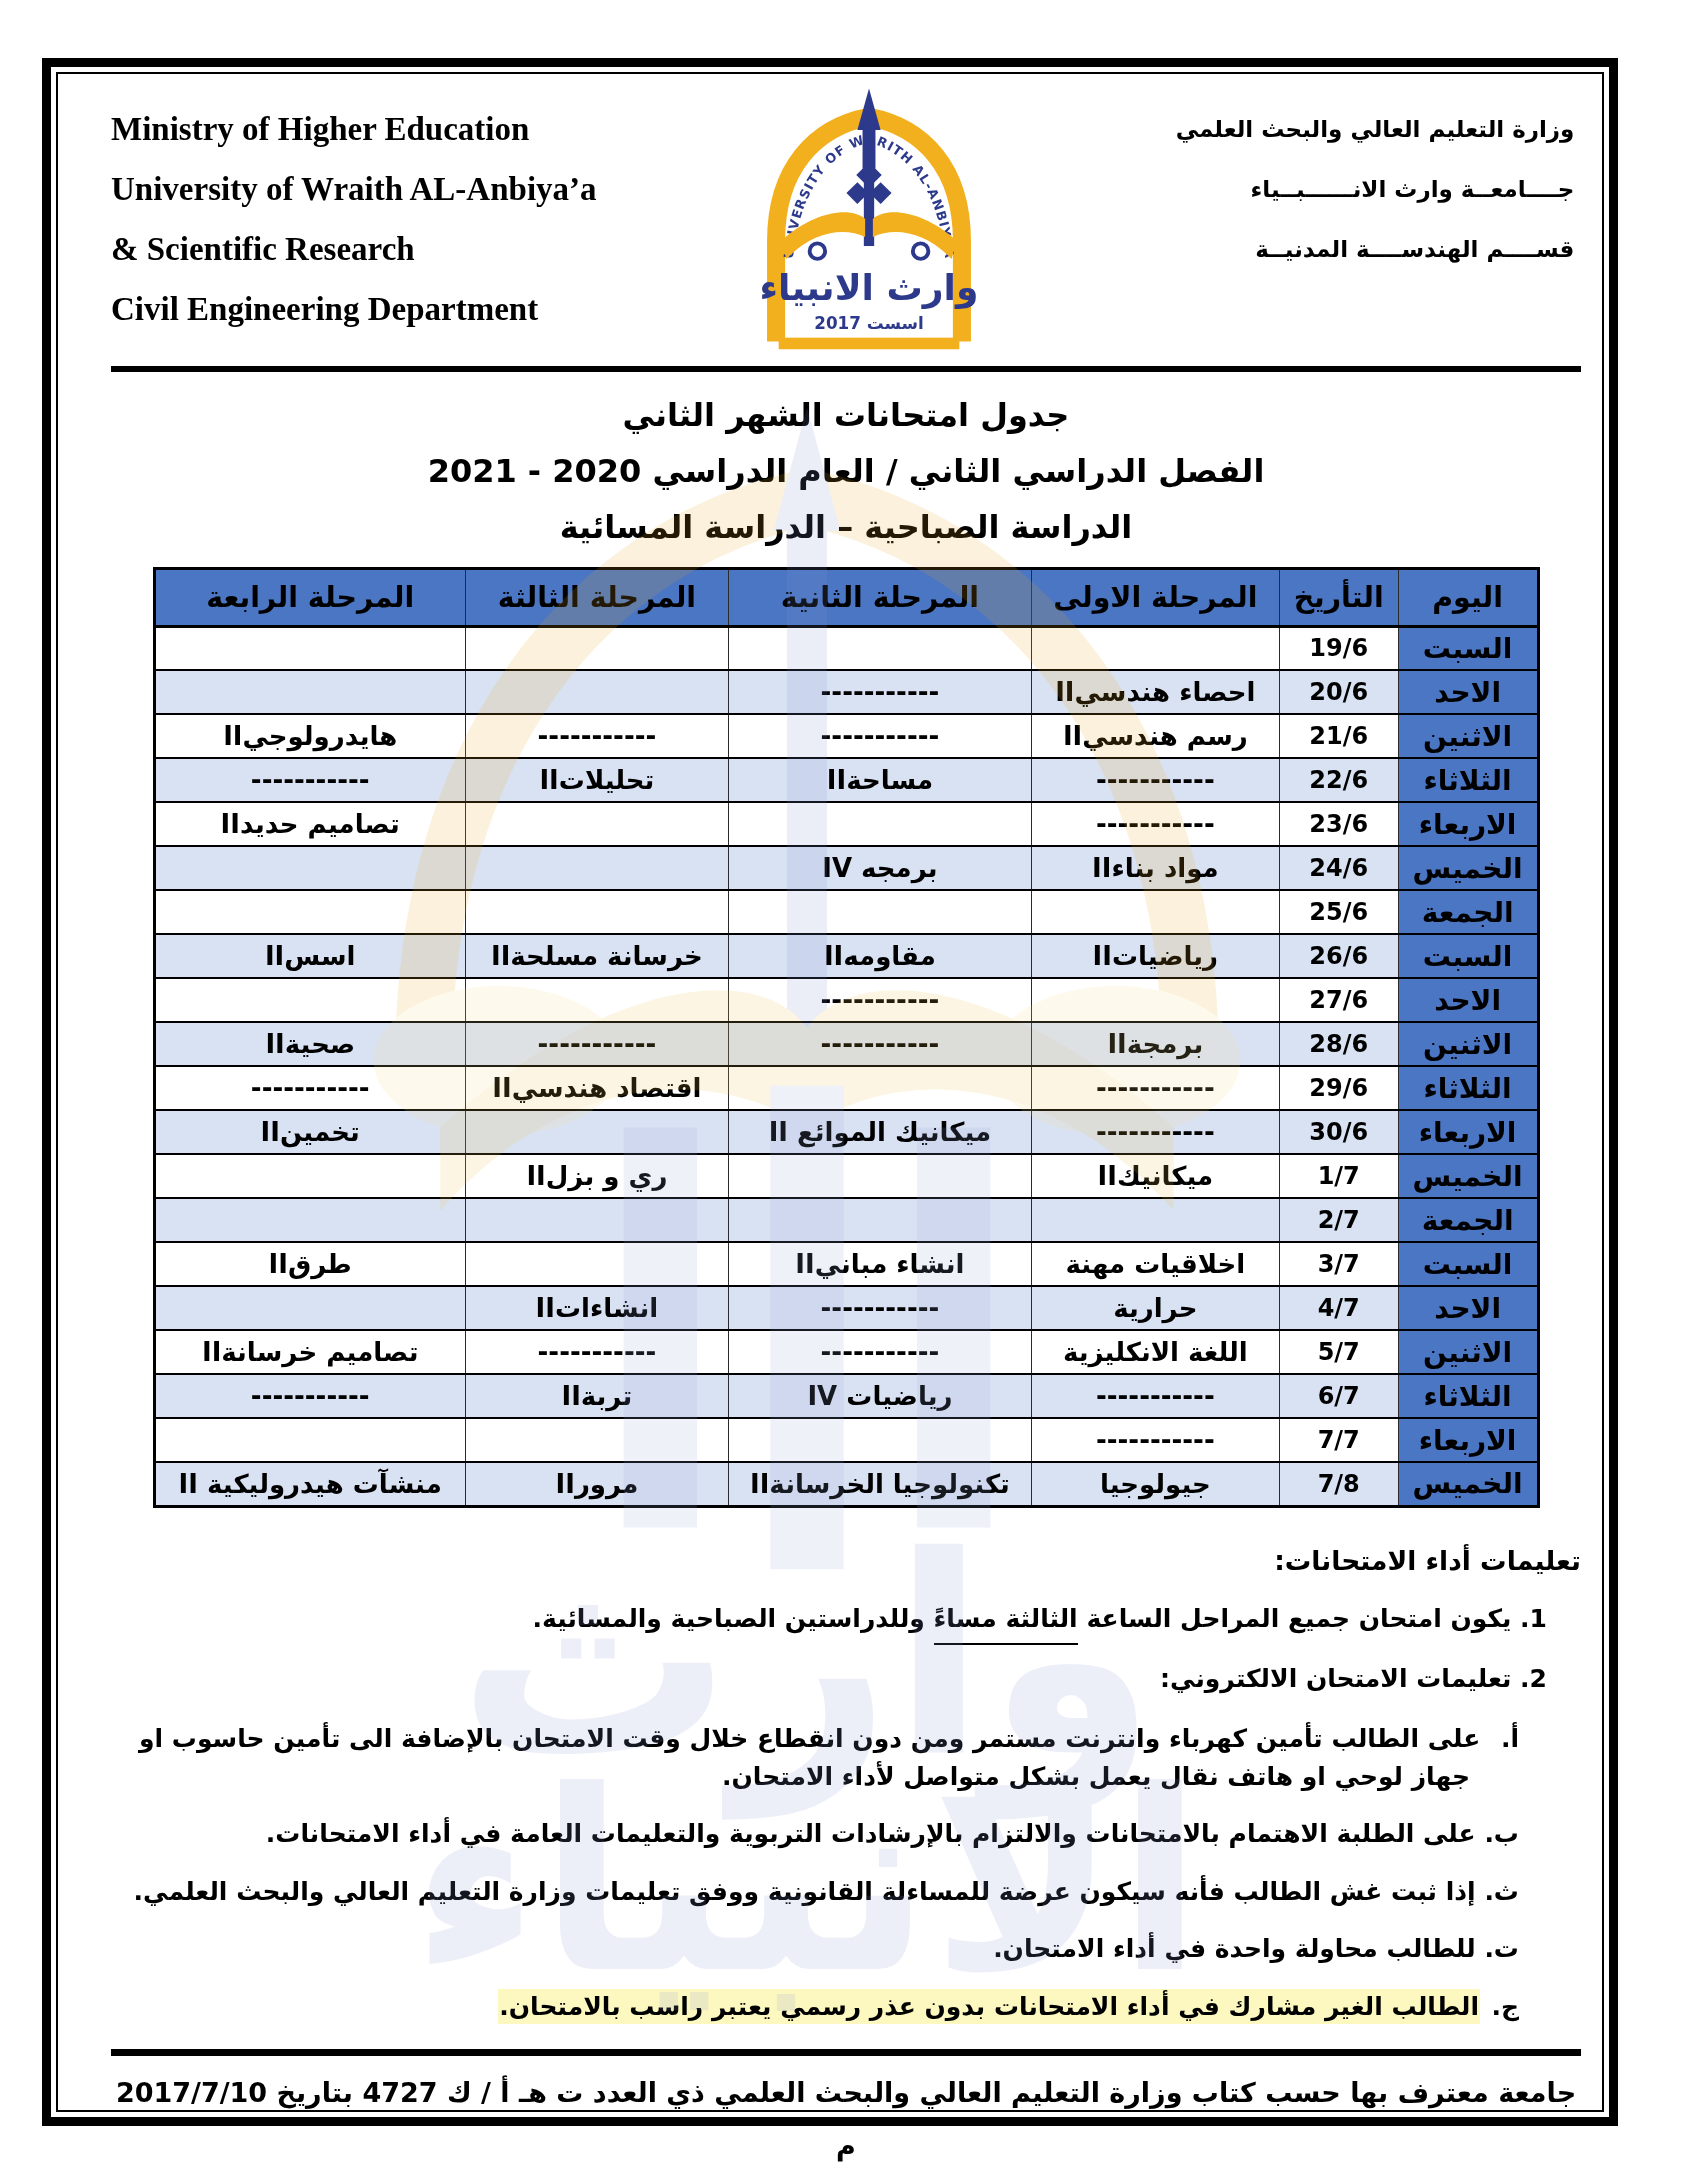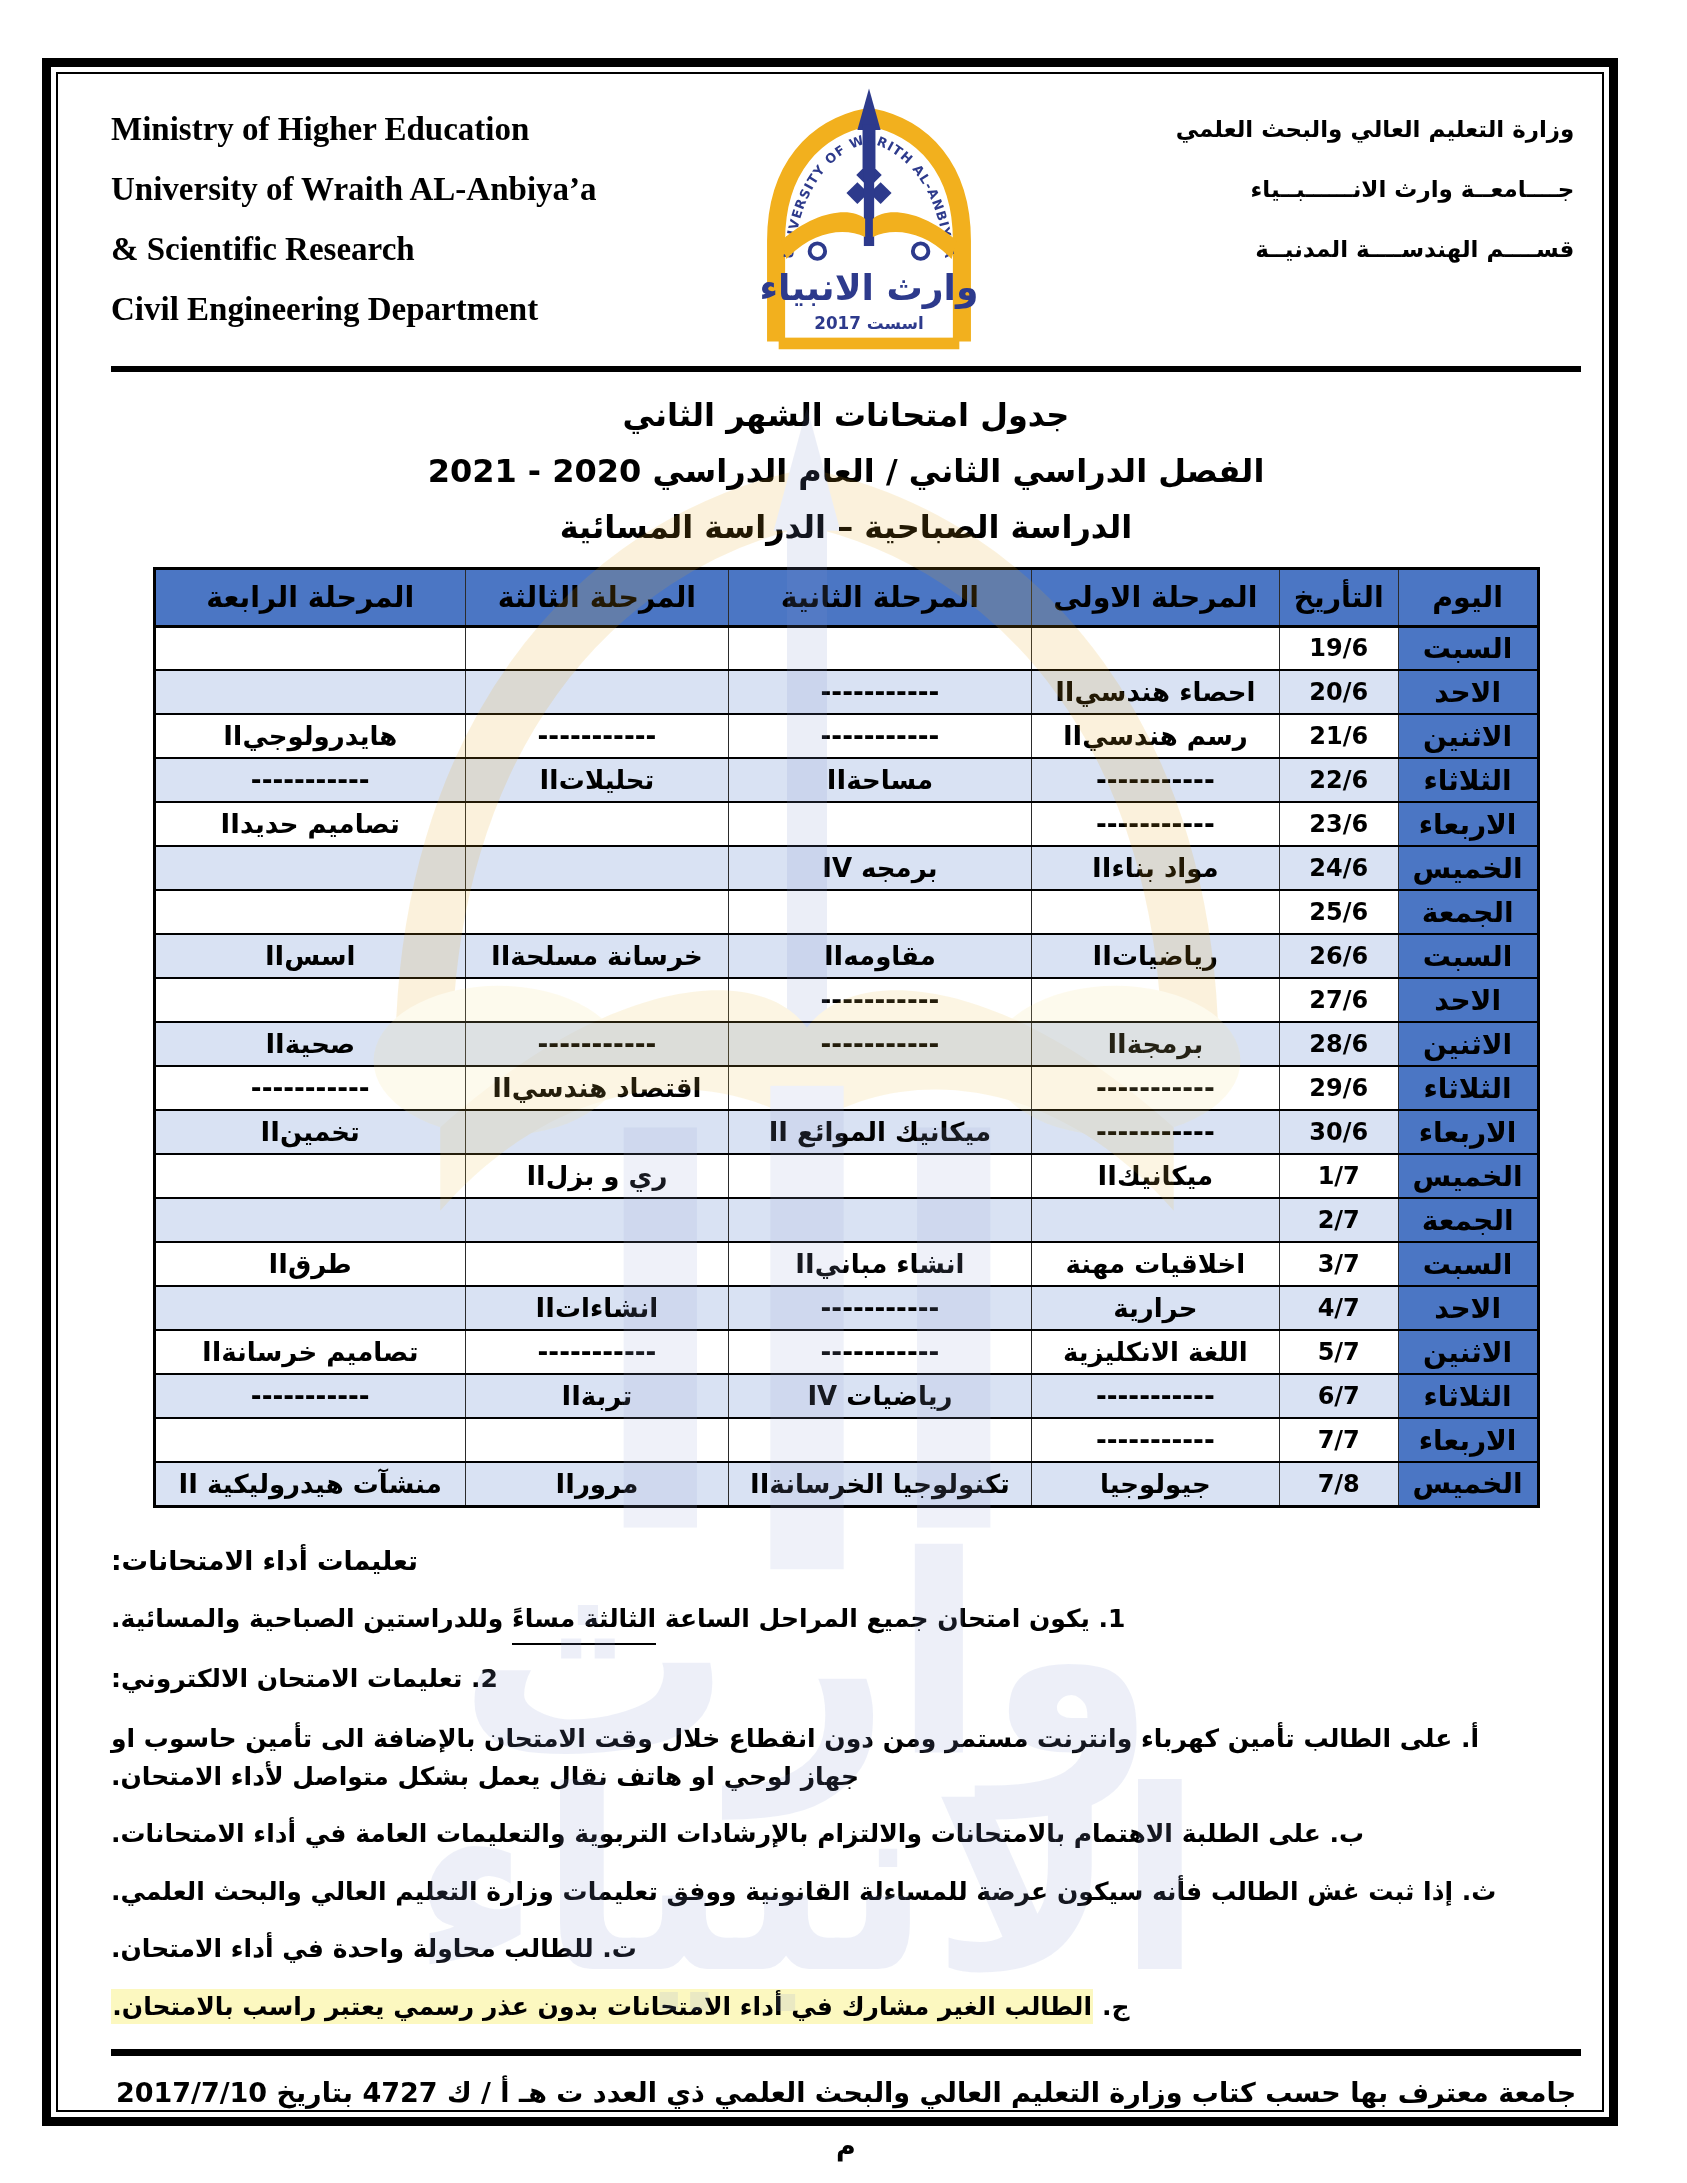--- a/index.html
+++ b/index.html
@@ -53,21 +53,21 @@
   table.schedule th{
     background:var(--accent-blue);font-size:28.4px;font-weight:bold;height:58px;
     border-bottom:3.3px solid #000;
   }
   table.schedule td{height:44px;font-size:26px;font-weight:bold;background:#fff;}
   table.schedule tbody tr:nth-child(even) td{background:var(--row-alt);}
   table.schedule td.day-cell{background:var(--accent-blue) !important;font-size:28px;}
   table.schedule td.date-cell{font-size:24px;font-weight:600;font-family:"DejaVu Sans",sans-serif;}
 
   
-  .instructions{direction:rtl;text-align:left;font-weight:bold;margin-top:33px;font-size:25px;line-height:1.5;}
+  .instructions{direction:rtl;text-align:right;font-weight:bold;margin-top:33px;font-size:25px;line-height:1.5;}
   .instr-heading{font-size:26.5px;margin-bottom:20px;}
   .num-item{margin:0 34px 22.5px 0;}
   .underline{border-bottom:2.6px solid #000;padding-bottom:10px;}
   .sub-item{margin:20px 62px 0 0;padding-right:49px;text-indent:-49px;}
   .sub-item .marker{display:inline-block;text-indent:0;min-width:30px;}
   .highlight{background:var(--highlight-yellow);box-decoration-break:clone;-webkit-box-decoration-break:clone;padding:2.6px 1.3px;}
 
   
   .footer-rule{border:none;border-top:7.3px solid #000;margin:24px 0 0 0;width:100%;}
   .footer-block{direction:rtl;text-align:center;font-weight:bold;font-size:27px;line-height:53px;margin-top:9.3px;}

